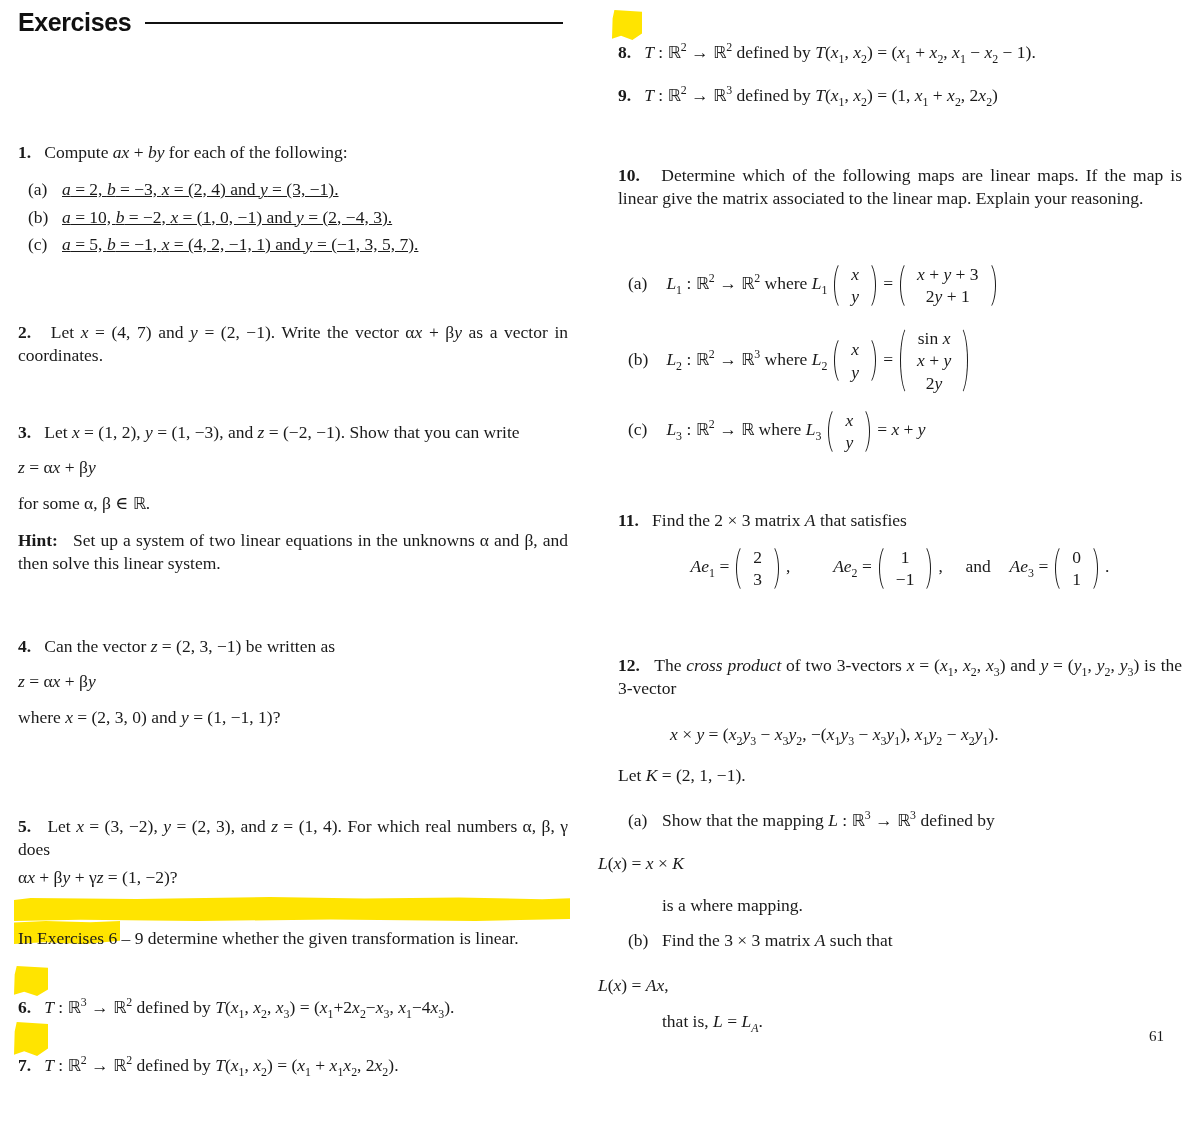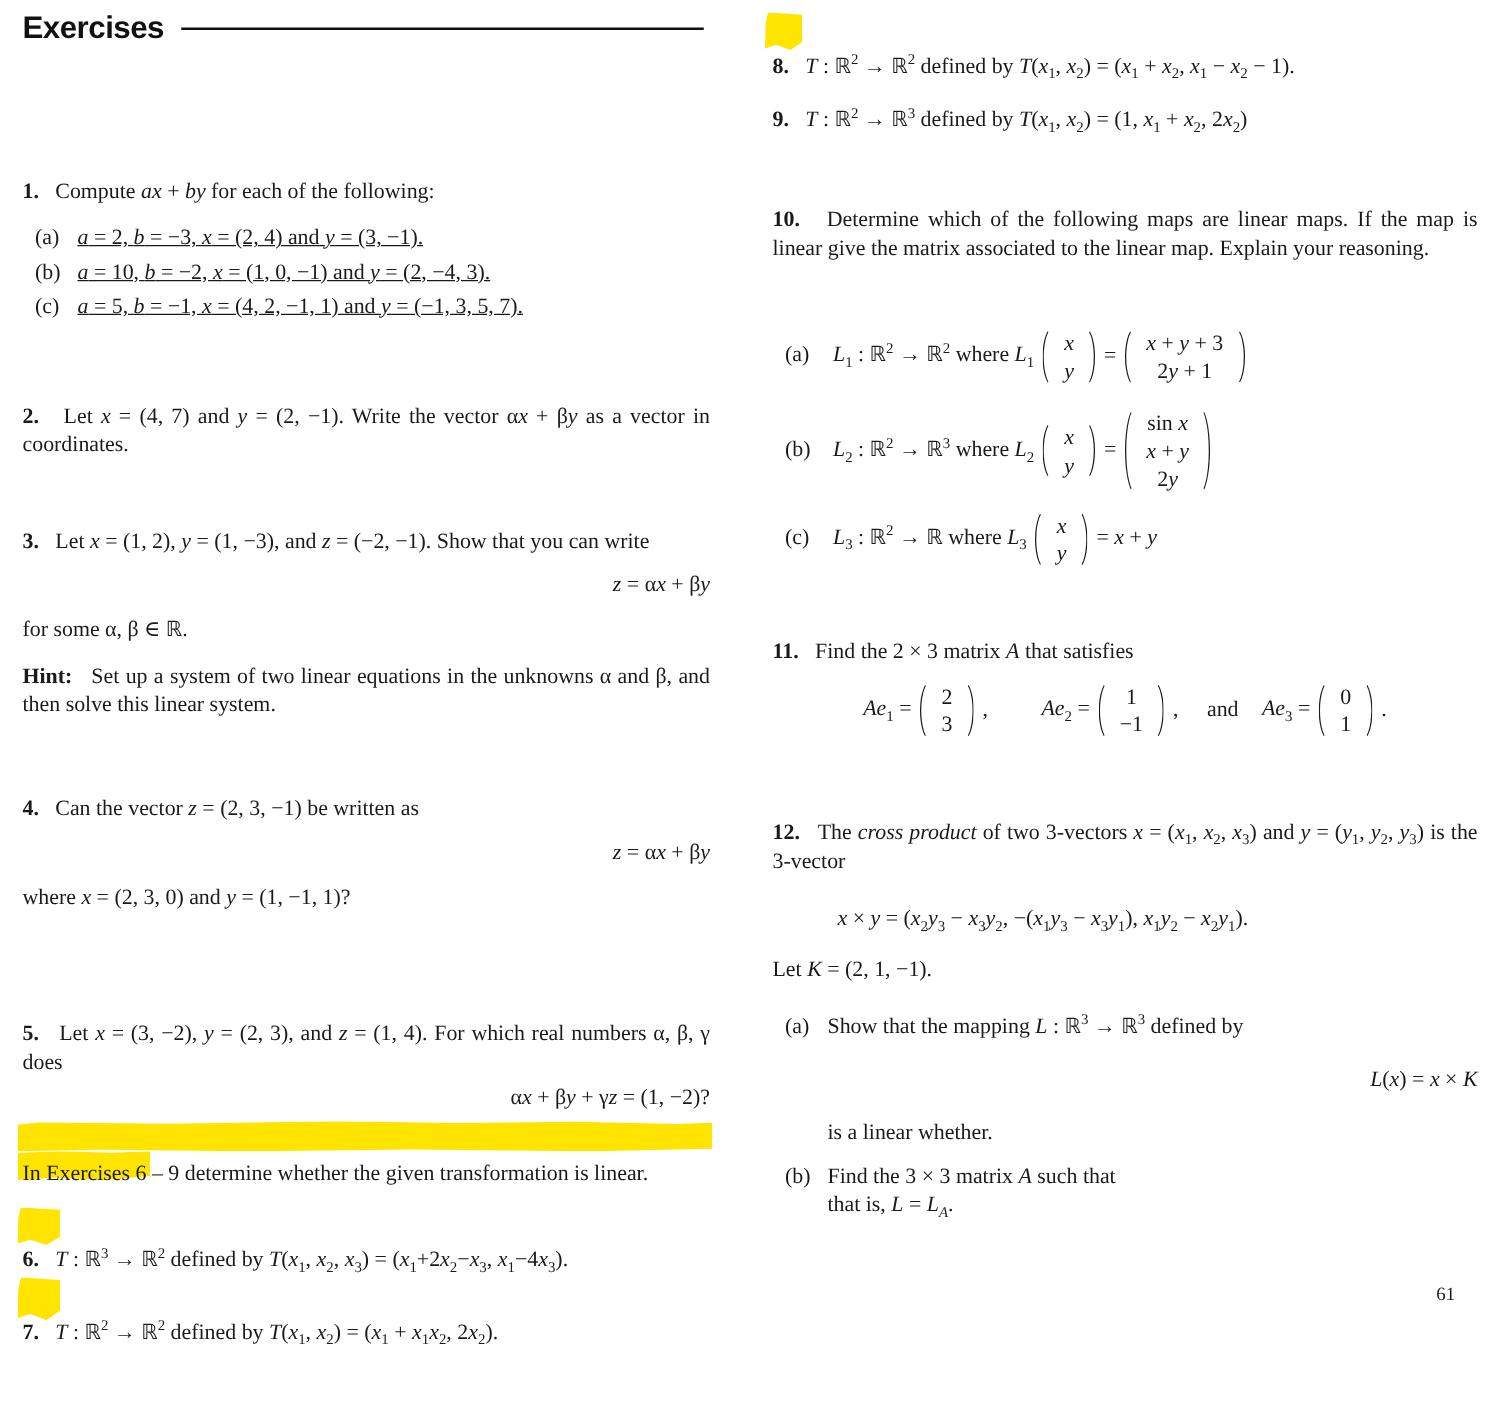--- a/index.html
+++ b/index.html
@@ -81,21 +81,21 @@
     flex: 0 0 auto;
     width: 34px;
   }
   .sub-body {
     flex: 1 1 auto;
     text-decoration: underline;
   }
 
   
   .disp {
-    text-align: right;
+    text-align: left;
     margin: 12px 0 12px 0;
     font-size: 17.5px;
   }
   .disp-l {
     text-align: left;
     padding-left: 52px;
     margin: 14px 0 12px 0;
   }
 
   
@@ -404,28 +404,29 @@
       <div class="disp disp-l" style="margin-top:22px"><span class="mi">x</span> × <span class="mi">y</span> = (<span class="mi">x</span><sub class="ex-sub">2</sub><span class="mi">y</span><sub class="ex-sub">3</sub> − <span class="mi">x</span><sub class="ex-sub">3</sub><span class="mi">y</span><sub class="ex-sub">2</sub>, −(<span class="mi">x</span><sub class="ex-sub">1</sub><span class="mi">y</span><sub class="ex-sub">3</sub> − <span class="mi">x</span><sub class="ex-sub">3</sub><span class="mi">y</span><sub class="ex-sub">1</sub>), <span class="mi">x</span><sub class="ex-sub">1</sub><span class="mi">y</span><sub class="ex-sub">2</sub> − <span class="mi">x</span><sub class="ex-sub">2</sub><span class="mi">y</span><sub class="ex-sub">1</sub>).</div>
       <div class="noj" style="margin-top:18px">Let <span class="mi">K</span> = (2, 1, −1).</div>
     </div>
 
     <div class="ex noj" style="top:780px">
       <div style="display:flex">
         <span class="sub-tag" style="padding-left:10px">(a)</span>
         <span>Show that the mapping <span class="mi">L</span> : <span class="bb">ℝ</span><sup class="ex-sup">3</sup> → <span class="bb">ℝ</span><sup class="ex-sup">3</sup> defined by</span>
       </div>
       <div class="disp" style="margin-top:20px;margin-left:-20px"><span class="mi">L</span>(<span class="mi">x</span>) = <span class="mi">x</span> × <span class="mi">K</span></div>
-      <div style="padding-left:44px;margin-top:18px">is a linear whether.</div>
+      <div style="padding-left:44px;margin-top:18px">is a where mapping.</div>
     </div>
 
     <div class="ex noj" style="top:900px">
       <div style="display:flex">
         <span class="sub-tag" style="padding-left:10px">(b)</span>
         <span>Find the 3 × 3 matrix <span class="mi">A</span> such that</span>
       </div>
+      <div class="disp" style="margin-top:22px;margin-left:-20px"><span class="mi">L</span>(<span class="mi">x</span>) = <span class="mi">Ax</span>,</div>
       <div style="padding-left:44px;">that is, <span class="mi">L</span> = <span class="mi">L</span><sub class="ex-sub"><span class="mi">A</span></sub>.</div>
     </div>
 
   </div>
 
   <div class="pageno ink">61</div>
 
 </div>
 
 </body></html>

